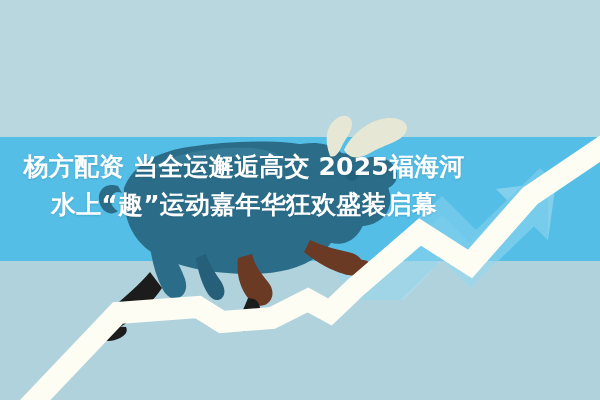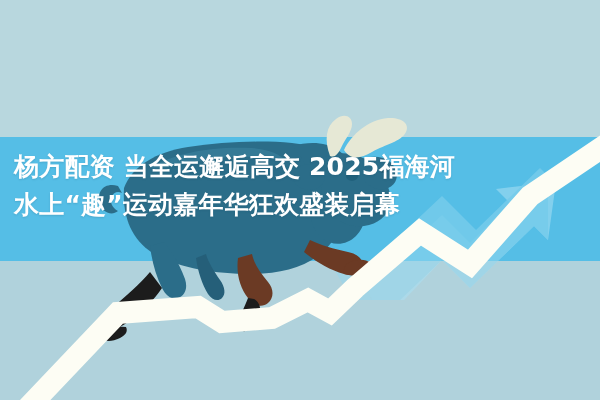--- a/index.html
+++ b/index.html
@@ -22,21 +22,21 @@
     height: 400px;
     display: block;
   }
   #headline {
     position: absolute;
     left: 0;
     top: 148px;
     width: 488px;
     box-sizing: border-box;
     padding: 0 14px;
-    text-align: left;
+    text-align: center;
     color: #ffffff;
     font-size: 25px;
     line-height: 38px;
     font-weight: 700;
     letter-spacing: 0.2px;
     text-shadow: 0 1px 2px rgba(20,70,95,0.18);
     z-index: 5;
     white-space: pre-wrap;
   }
 </style>

